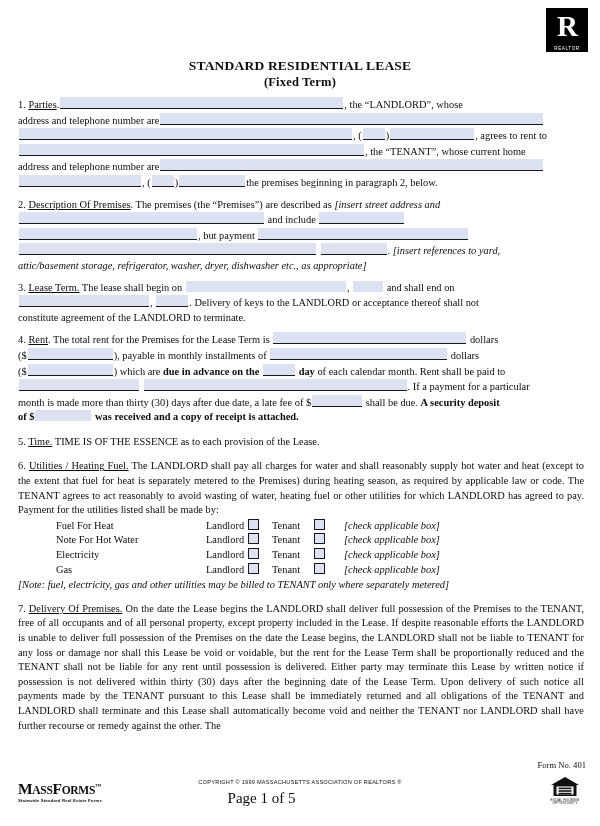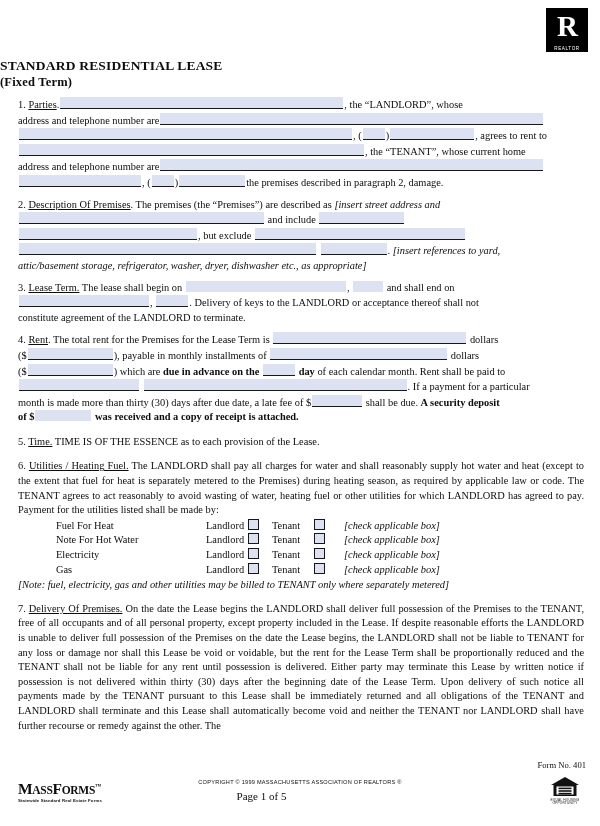--- a/index.html
+++ b/index.html
@@ -75,21 +75,21 @@
   .assoc .l3 { font-size: 12.5px; }
   .assoc .sm { font-size: 8.5px; }
   .assoc .ital { font-style: italic; font-size: 9px; font-weight: bold;}
 
   
   .title {
     position: absolute;
     top: 58px;
     left: 0;
     width: 600px;
-    text-align: left;
+    text-align: center;
     font-weight: bold;
     font-size: 13.5px;
     line-height: 16px;
     letter-spacing: 0.2px;
   }
   .title .sub { font-size: 12.5px; }
 
   
   .content {
     position: absolute;
@@ -188,21 +188,21 @@
     font-family: "Liberation Sans", sans-serif;
     font-size: 5.6px;
     letter-spacing: 0.25px;
   }
   .pageno {
     position: absolute;
     left: 0;
     top: 34px;
     width: 523px;
     text-align: center;
-    font-size: 11px;
+    font-size: 15px;
   }
   .eho {
     position: absolute;
     right: 20px;
     top: 20px;
     width: 30px;
     height: 30px;
   }
   .eho svg { display: block; }
   .eho .cap {
@@ -235,28 +235,28 @@
 
   <div class="content">
 
     <div class="sec">
       <p><span class="num">1.</span>
         <span class="hd">Parties</span>.<span class="fld" style="width:283px"></span><span>, the “LANDLORD”, whose</span></p>
       <p><span>address and telephone number are</span><span class="fld" style="width:383px"></span></p>
       <p><span class="fld" style="width:333px"></span><span>, (</span><span class="fld" style="width:22px"></span><span>)</span><span class="fld" style="width:84px"></span><span>, agrees to rent to</span></p>
       <p><span class="fld" style="width:345px"></span><span>, the “TENANT”, whose current home</span></p>
       <p><span>address and telephone number are</span><span class="fld" style="width:383px"></span></p>
-      <p><span class="fld" style="width:122px"></span><span>, (</span><span class="fld" style="width:22px"></span><span>)</span><span class="fld" style="width:66px"></span><span>the premises described in paragraph 2, damage.</span></p>
+      <p><span class="fld" style="width:122px"></span><span>, (</span><span class="fld" style="width:22px"></span><span>)</span><span class="fld" style="width:66px"></span><span>the premises beginning in paragraph 2, below.</span></p>
     </div>
 
     <div class="sec">
       <p><span class="num">2.</span>
         <span class="hd">Description Of Premises</span><span>.  The premises (the “Premises”) are described as</span> <span class="ital">[insert street address and</span></p>
       <p><span class="fld" style="width:245px"></span> <span>and include</span> <span class="fld" style="width:85px"></span></p>
-      <p><span class="fld" style="width:178px"></span><span>, but exclude</span> <span class="fld" style="width:210px"></span></p>
+      <p><span class="fld" style="width:178px"></span><span>, but payment</span> <span class="fld" style="width:210px"></span></p>
       <p><span class="fld" style="width:297px"></span> <span class="fld" style="width:66px"></span><span>.</span> <span class="ital">[insert references to yard,</span></p>
       <p><span class="ital">attic/basement storage, refrigerator, washer, dryer, dishwasher etc., as appropriate]</span></p>
     </div>
 
     <div class="sec">
       <p><span class="num">3.</span>
         <span class="hd">Lease Term.</span>  <span>The lease shall begin on</span> <span class="fld nb" style="width:160px"></span><span>,</span> <span class="fld nb" style="width:30px"></span> <span>and shall end on</span></p>
       <p><span class="fld" style="width:130px"></span><span>,</span> <span class="fld" style="width:32px"></span><span>.  Delivery of keys to the LANDLORD or acceptance thereof shall not</span></p>
       <p><span>constitute agreement of the LANDLORD to terminate.</span></p>
     </div>

